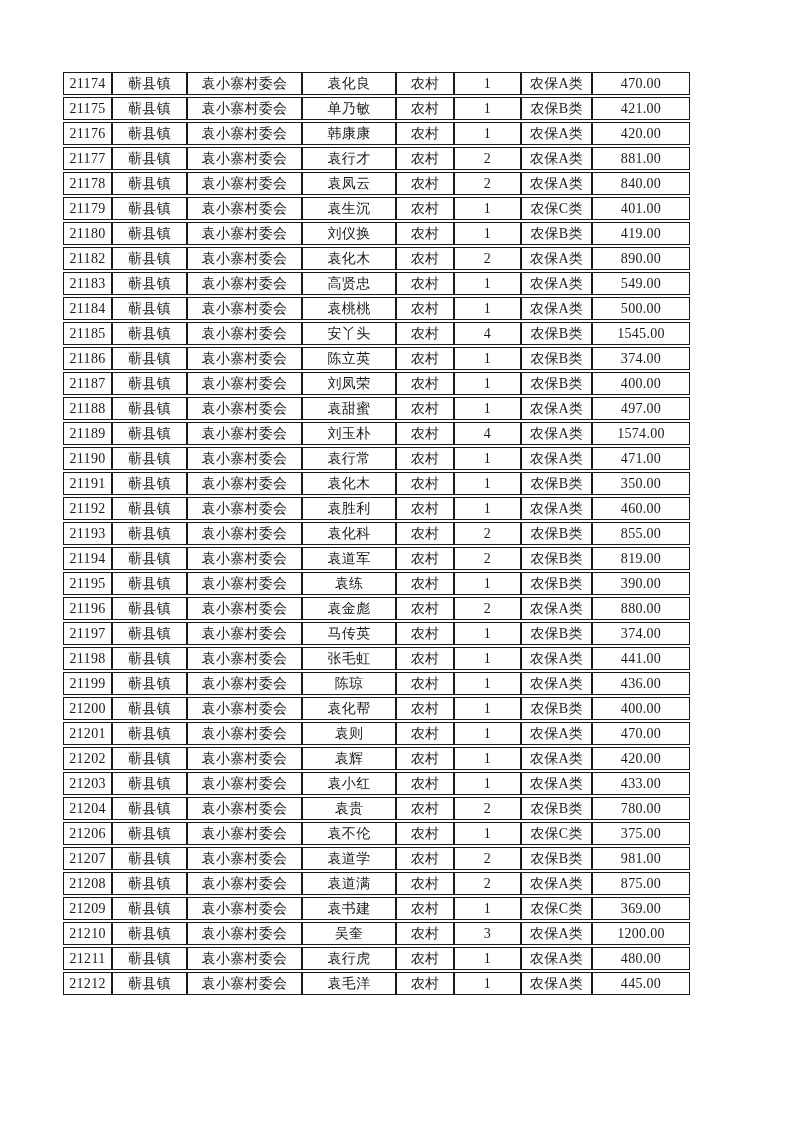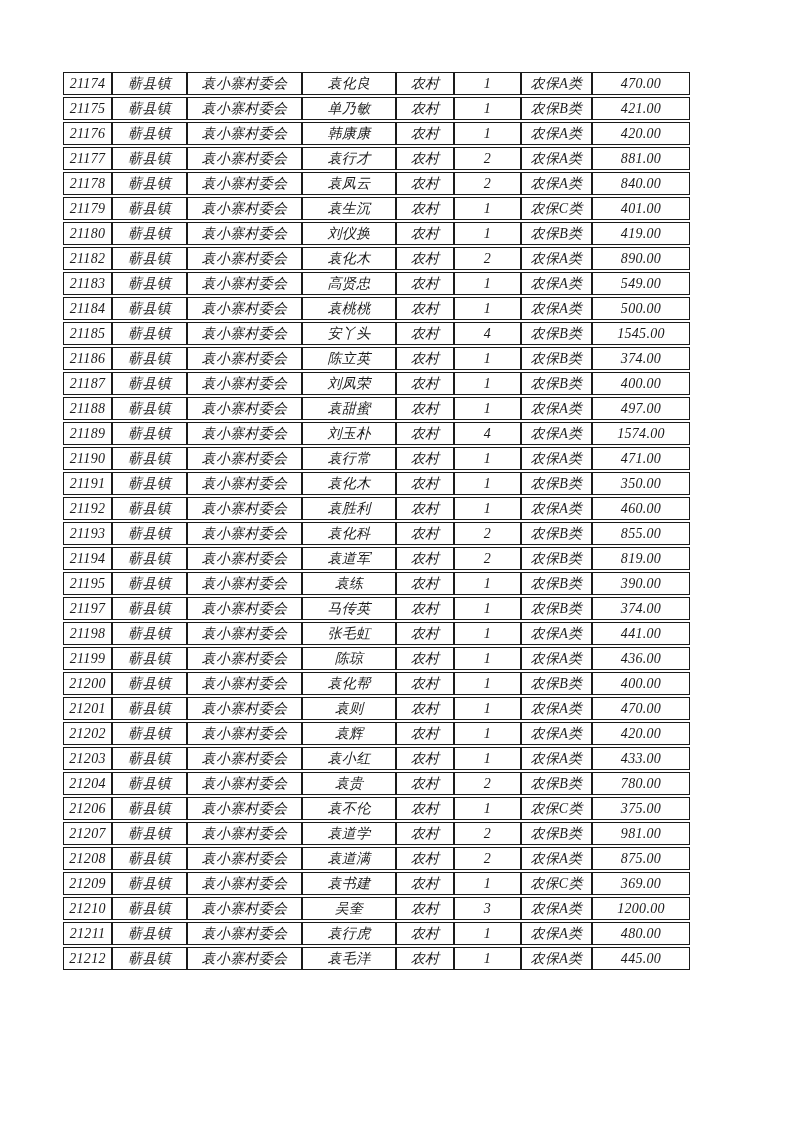--- a/index.html
+++ b/index.html
@@ -19,21 +19,20 @@
   }
   table.grid {
     position: absolute;
     left: 63px;
     top: 70px;
     width: 627px;
     table-layout: fixed;
     border-collapse: separate;
     border-spacing: 0 2px;
     font-size: 14px;
-    font-style: italic;
   }
   table.grid td {
     border: 1px solid #1a1a1a;
     height: 21px;
     line-height: 21px;
     padding: 0;
     text-align: center;
     vertical-align: middle;
     white-space: nowrap;
     overflow: hidden;
@@ -272,20 +271,30 @@
           <td class="cell-no">21195</td>
           <td class="cell-town">蕲县镇</td>
           <td class="cell-committee">袁小寨村委会</td>
           <td class="cell-name">袁练</td>
           <td class="cell-type">农村</td>
           <td class="cell-count">1</td>
           <td class="cell-category">农保B类</td>
           <td class="cell-amount">390.00</td>
         </tr>
         <tr>
+          <td class="cell-no">21196</td>
+          <td class="cell-town">蕲县镇</td>
+          <td class="cell-committee">袁小寨村委会</td>
+          <td class="cell-name">袁金彪</td>
+          <td class="cell-type">农村</td>
+          <td class="cell-count">2</td>
+          <td class="cell-category">农保A类</td>
+          <td class="cell-amount">880.00</td>
+        </tr>
+        <tr>
           <td class="cell-no">21197</td>
           <td class="cell-town">蕲县镇</td>
           <td class="cell-committee">袁小寨村委会</td>
           <td class="cell-name">马传英</td>
           <td class="cell-type">农村</td>
           <td class="cell-count">1</td>
           <td class="cell-category">农保B类</td>
           <td class="cell-amount">374.00</td>
         </tr>
         <tr>

